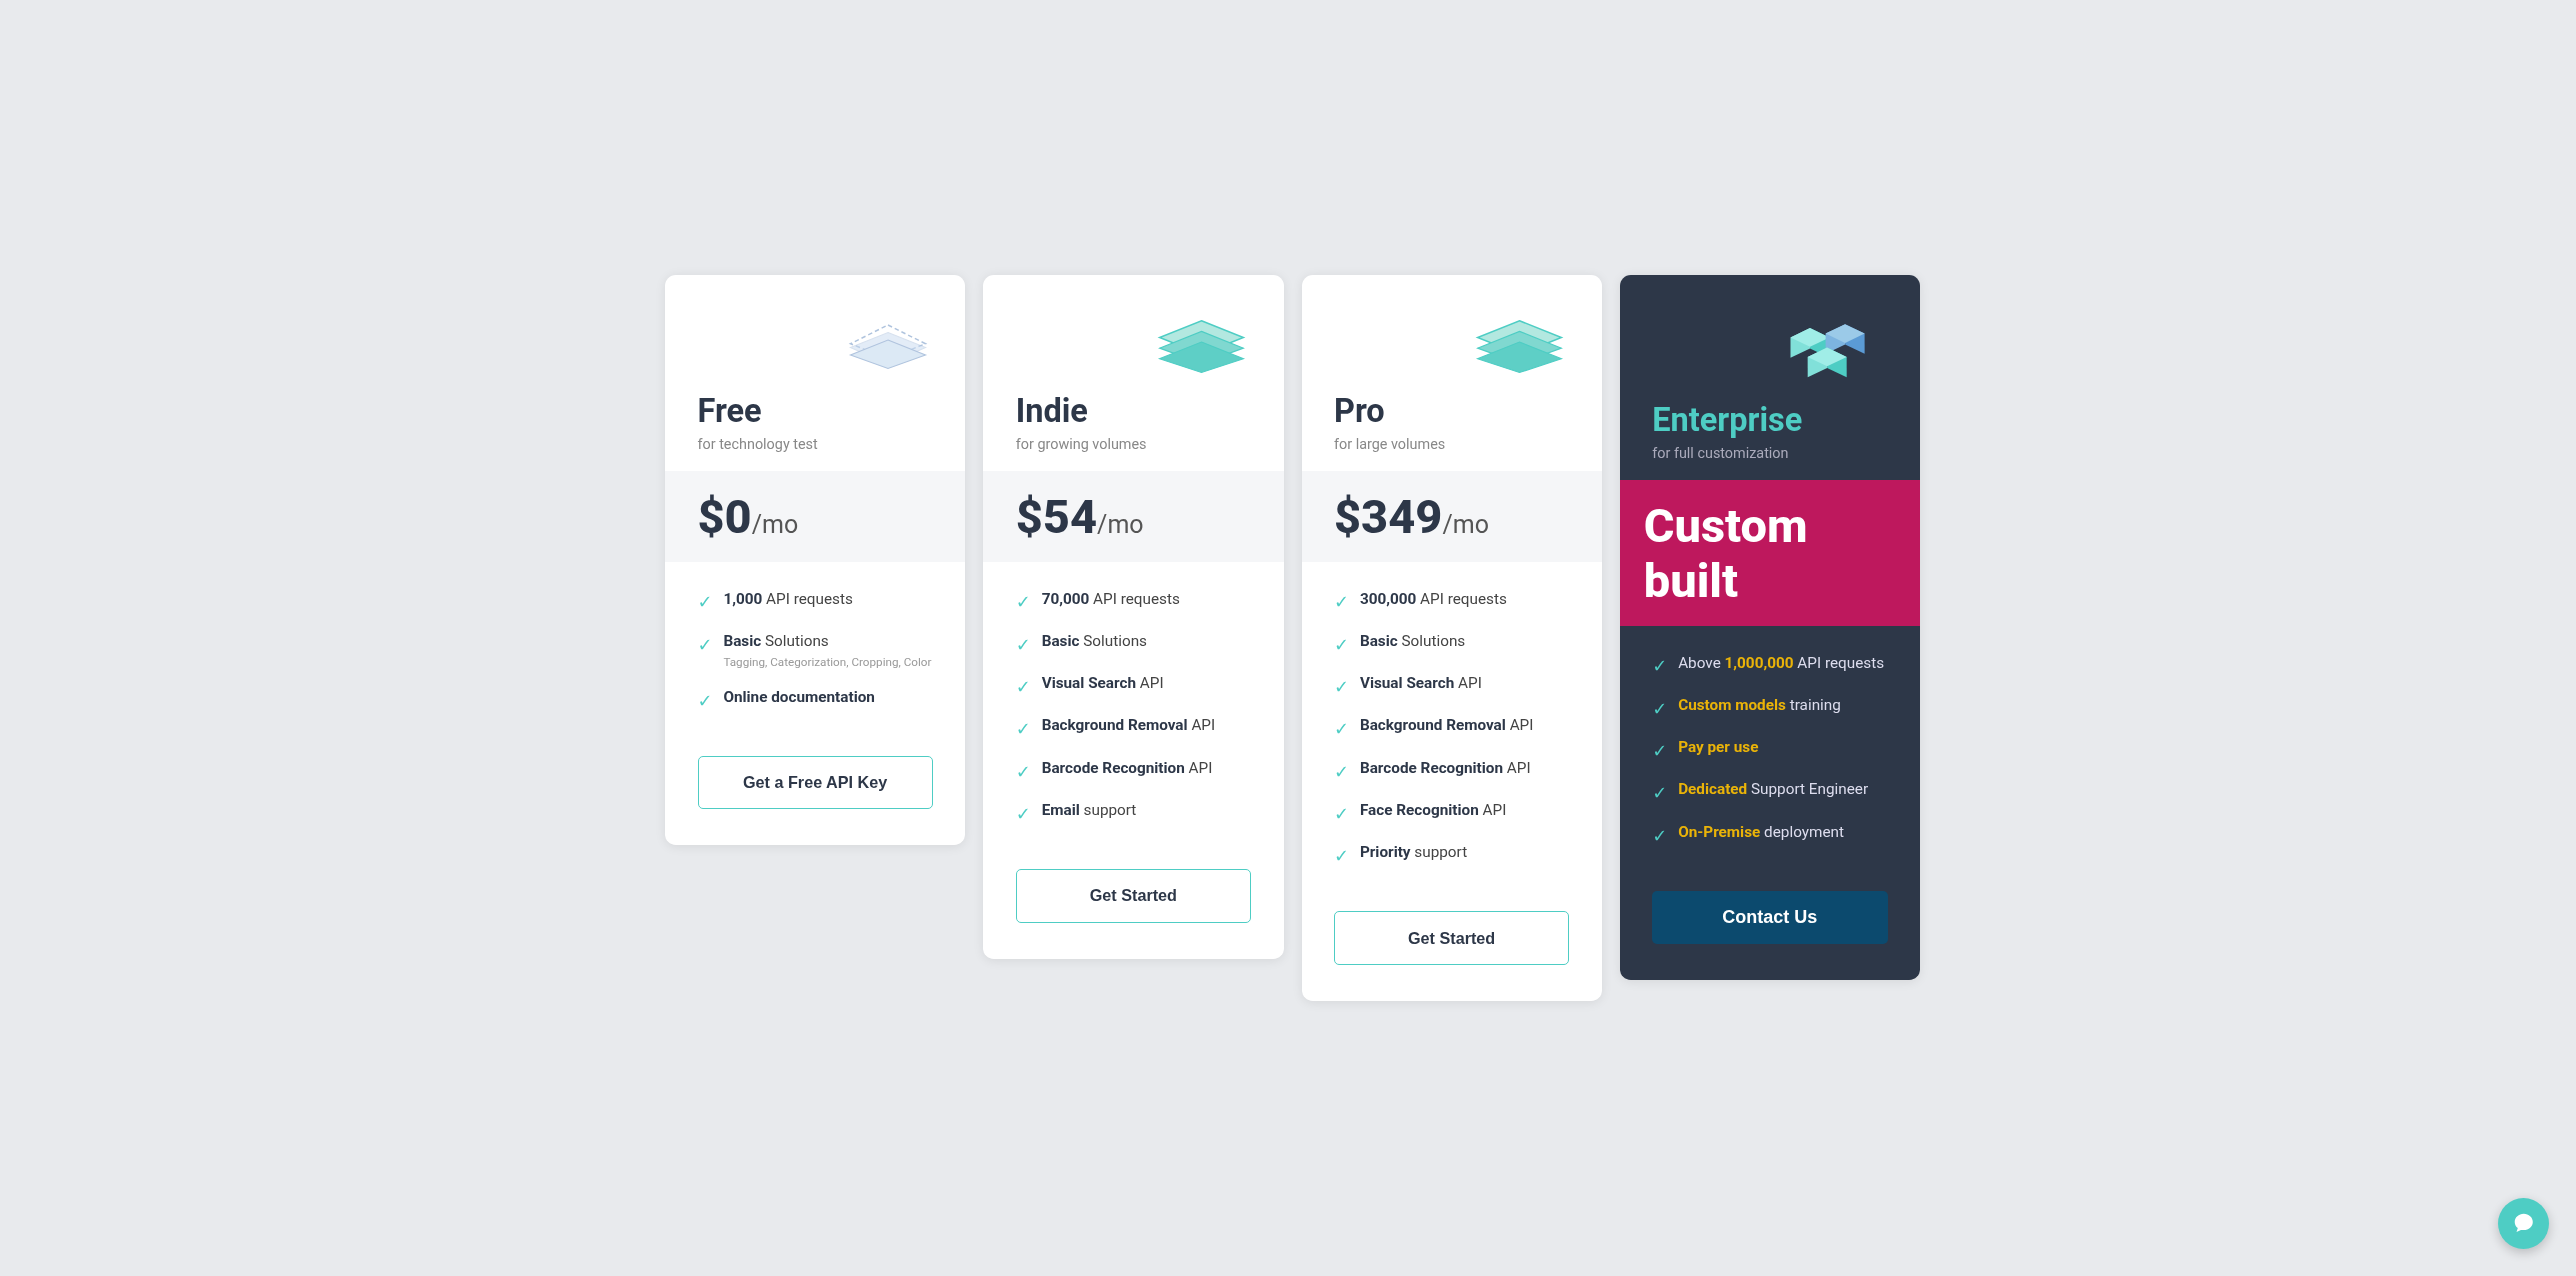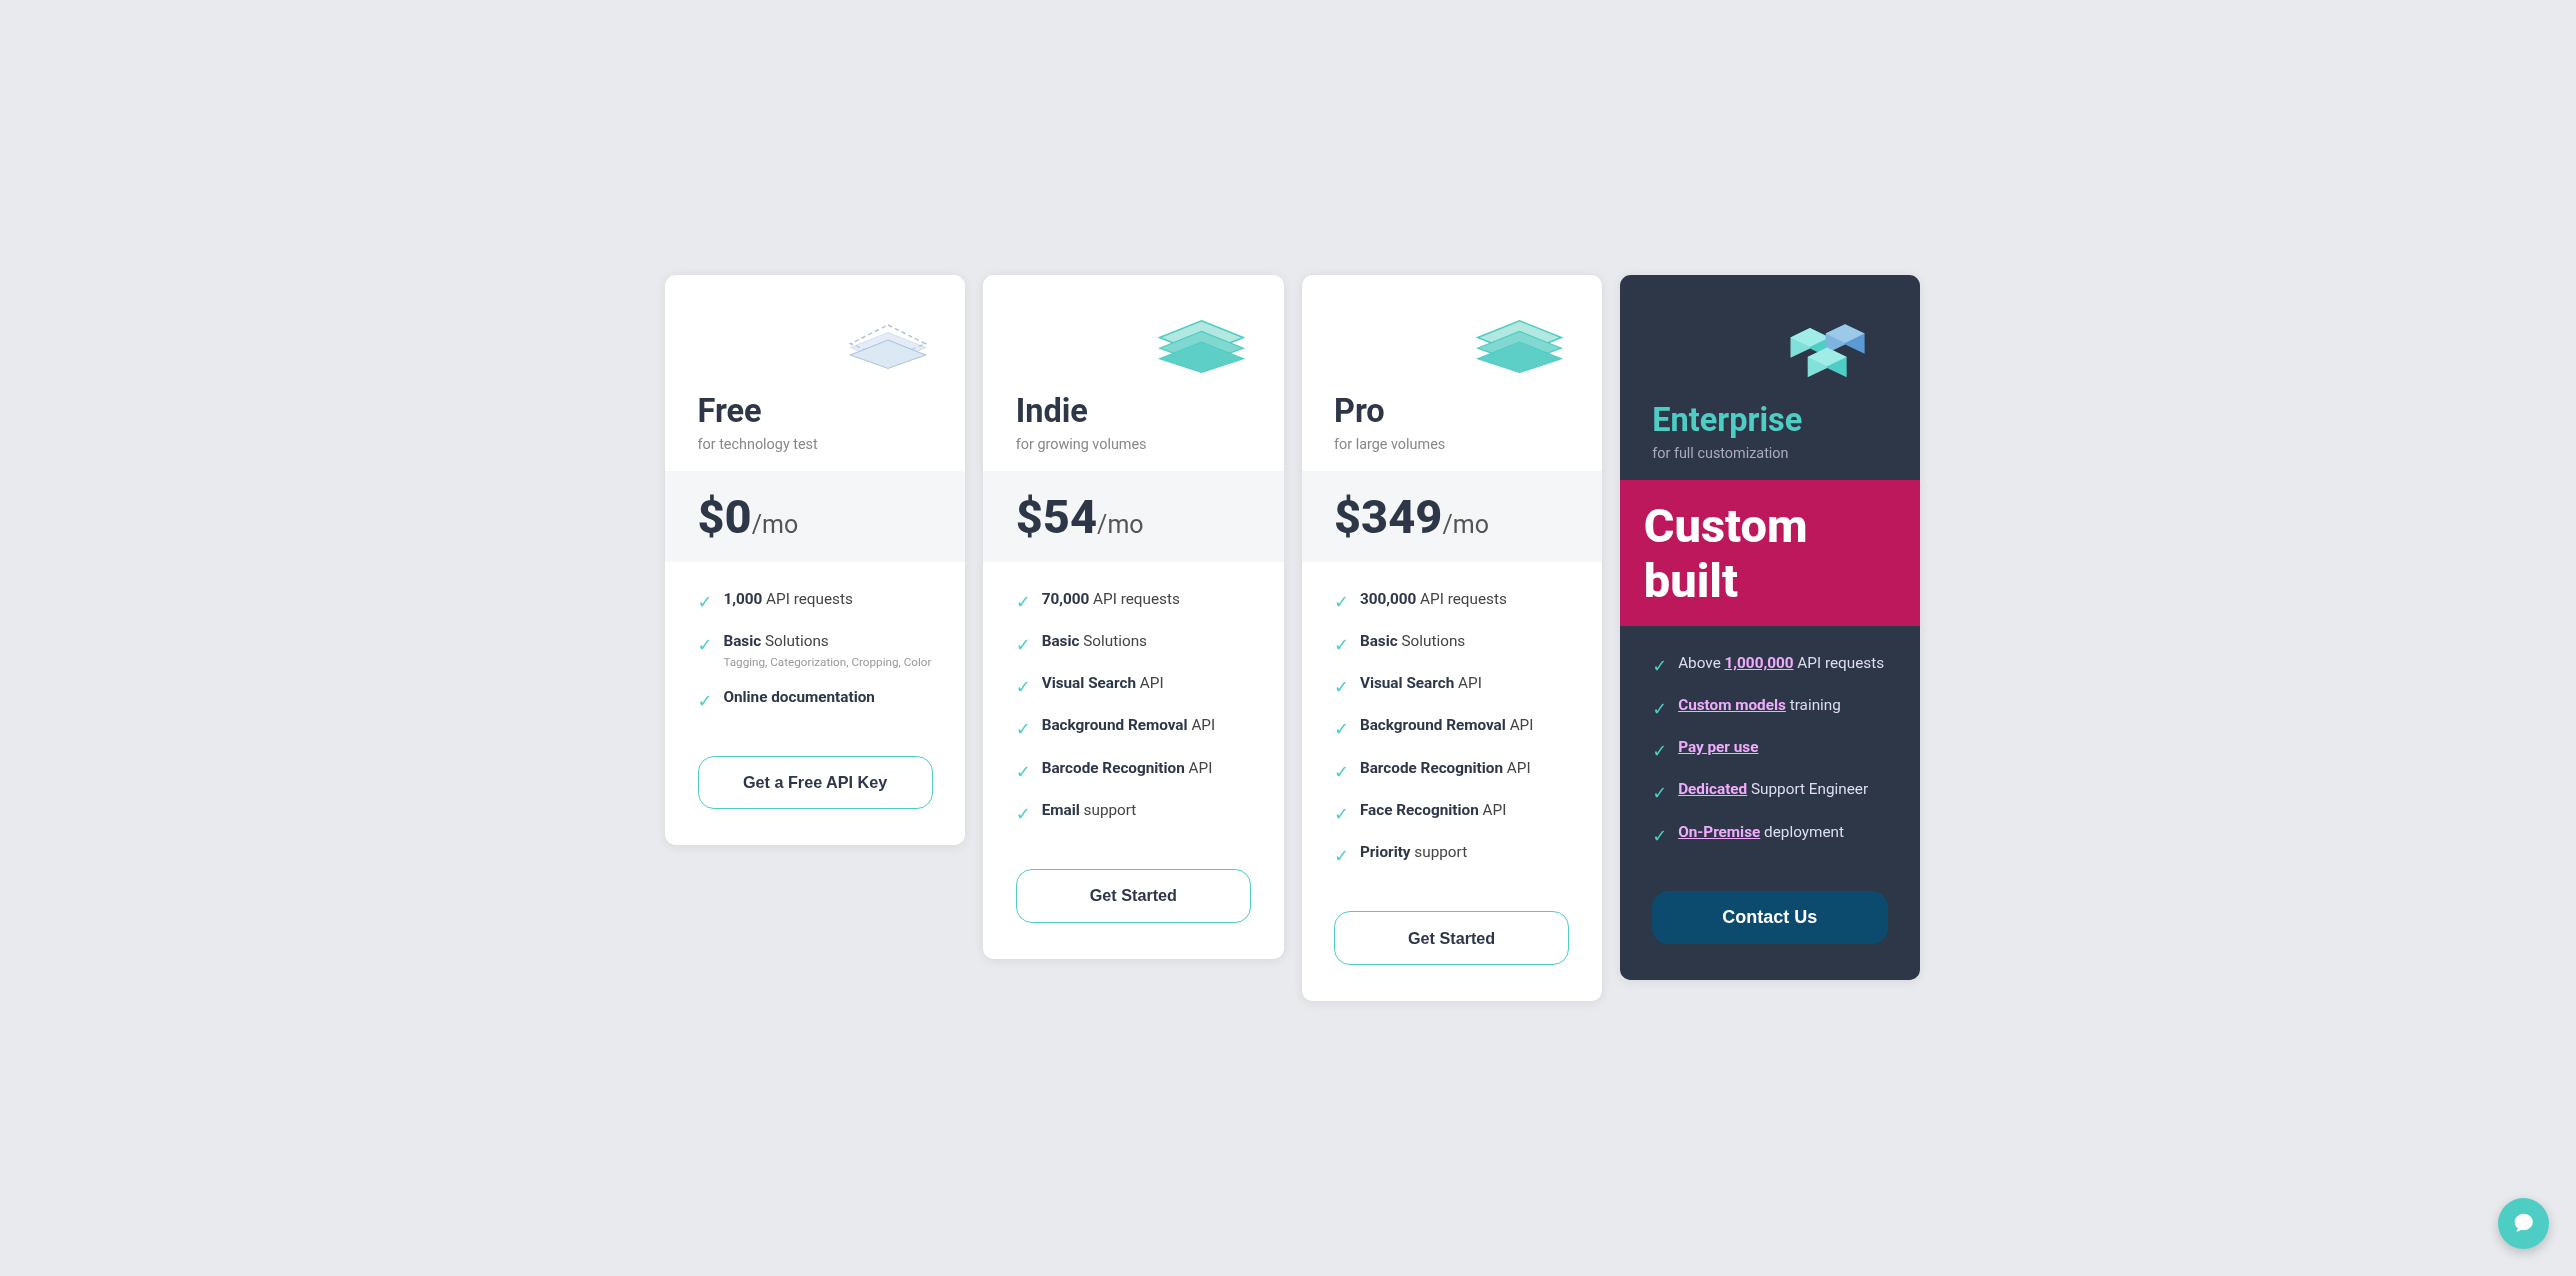--- a/index.html
+++ b/index.html
@@ -129,41 +129,40 @@
       flex-shrink: 0;
       margin-top: 0.9px;
     }
 
     .feature-bold {
       font-weight: 700;
       color: #2d3748;
     }
 
     .plan-card.enterprise .feature-bold {
-      color: #f0abfc;
-      text-decoration: underline;
+      color: #eab308;
     }
 
     .feature-sub {
       display: block;
       font-size: 11.7px;
       color: #999;
       margin-top: 1.8px;
     }
 
     .cta-button {
       display: block;
       width: 100%;
       padding: 16.2px;
       border: 1.8px solid #4ecdc4;
       background: transparent;
       color: #2d3748;
       font-size: 16.2px;
       font-weight: 600;
-      border-radius: 16px;
+      border-radius: 5px;
       cursor: pointer;
       text-align: center;
       margin-top: auto;
     }
 
     .cta-button.enterprise-btn {
       background: #0c4a6e;
       border: none;
       color: #fff;
       font-size: 18px;

